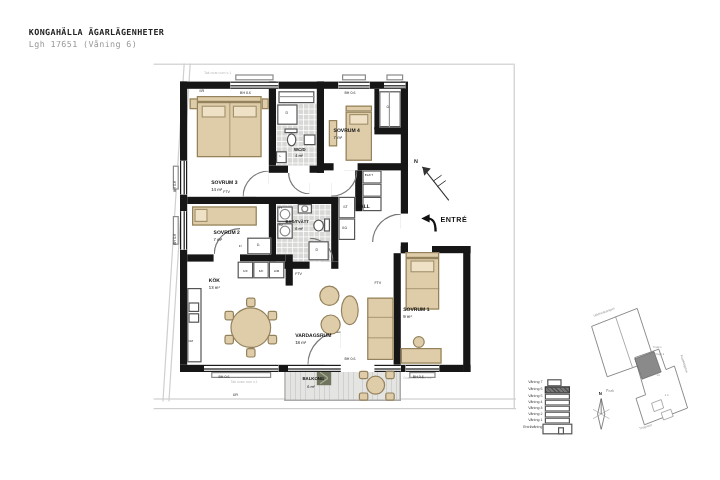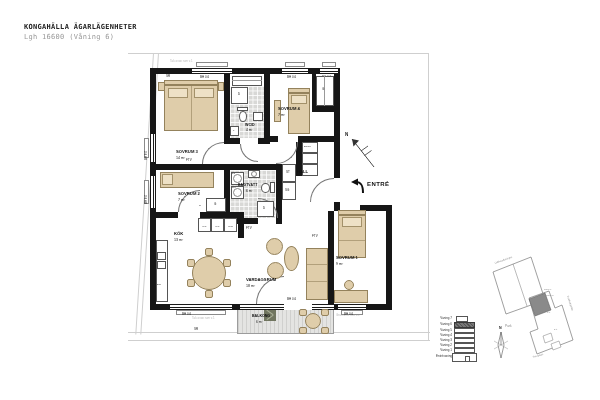--- a/index.html
+++ b/index.html
@@ -36,21 +36,21 @@
          font-size:7px;color:#9a9a9a;letter-spacing:.3px;}
   .flr{position:absolute;font-size:3px;color:#333;width:26px;text-align:right;white-space:nowrap;line-height:1;}
   .band{position:absolute;background:#fff;border:0.7px solid #555;box-sizing:border-box;}
   .bandh{position:absolute;background:#787878;border:0.7px solid #3a3a3a;box-sizing:border-box;
          background-image:repeating-linear-gradient(45deg,#545454 0 1px,transparent 1px 2.6px);}
 </style>
 </head>
 <body>
 
 <div class="hdr-t">KONGAHÄLLA ÄGARLÄGENHETER</div>
-<div class="hdr-s">Lgh 16600 (Våning 6)</div>
+<div class="hdr-s">Lgh 17651 (Våning 6)</div>
 
 <div class="faint" style="left:128px;top:53px;width:300px;height:0.8px;"></div>
 <div class="faint" style="left:128px;top:332px;width:302px;height:0.8px;"></div>
 <div class="faint" style="left:128px;top:340px;width:302px;height:0.8px;"></div>
 <div class="faint" style="left:428px;top:53px;width:0.8px;height:288px;"></div>
 <div class="faint" style="left:153px;top:53px;width:0.8px;height:282px;transform:rotate(3.6deg);transform-origin:left top;"></div>
 <div class="faint" style="left:158px;top:53px;width:0.8px;height:282px;transform:rotate(3.6deg);transform-origin:left top;"></div>
 
 <div class="note" style="left:170px;top:60px;">Tak ovan rum v.1</div>
 <div class="note" style="left:192px;top:317px;">Tak ovan rum v.1</div>

